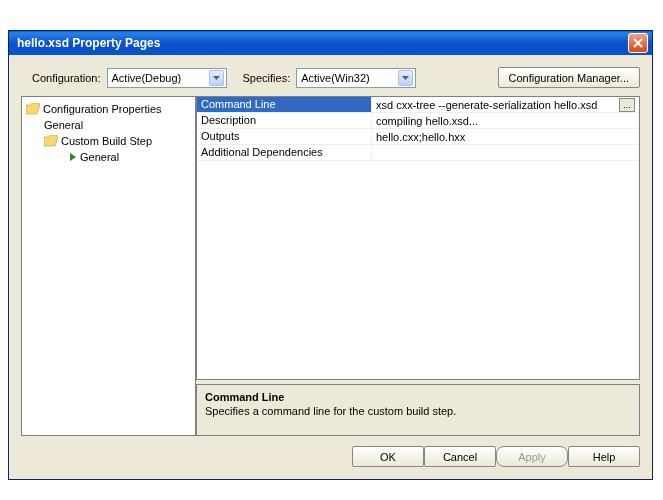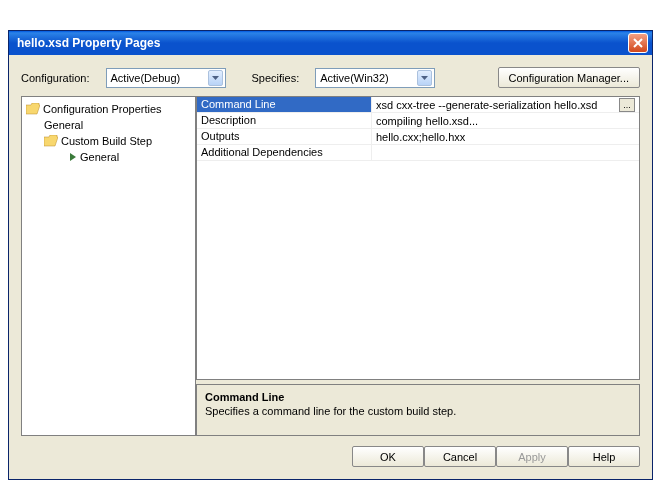--- a/index.html
+++ b/index.html
@@ -2,21 +2,21 @@
 <html><head>
 <meta charset="utf-8">
 <style>
 * { box-sizing: border-box; margin: 0; padding: 0; }
 body { font-family: Tahoma, sans-serif; font-size: 11px; background: #fff; width: 663px; height: 500px; overflow: hidden; }
 .window { width: 645px; height: 450px; margin: 30px 0 0 8px; border: 1px solid #0a246a; background: #ece9d8; display: flex; flex-direction: column; }
 .titlebar { height: 24px; background: linear-gradient(to bottom, #0058e0 0%, #2b83e8 8%, #0a52cd 50%, #0a52cd 100%); display: flex; align-items: center; padding: 0 4px; color: #fff; font-weight: bold; font-size: 12px; }
 .titlebar-text { flex: 1; padding-left: 4px; }
 .close-btn { width: 20px; height: 20px; background: linear-gradient(#f5a083, #d1471b); border: 1px solid #fff; border-radius: 3px; display: flex; align-items: center; justify-content: center; cursor: pointer; }
 .close-btn svg { width: 10px; height: 10px; }
-.config-row { display: flex; align-items: center; padding: 12px 12px 8px 12px; gap: 16px; }
+.config-row { display: flex; align-items: center; padding: 12px 12px 8px 12px; gap: 6px; margin-left: 11px; }
 .label { font-size: 11px; }
 .combo { height: 20px; border: 1px solid #7f9db9; background: #fff; display: flex; align-items: center; padding: 0 2px 0 4px; font-size: 11px; text-align: center; }
 .combo-arrow { width: 15px; height: 16px; margin-left: auto; background: linear-gradient(#e2eefe, #b8d3f7); border: 1px solid #abc1de; border-radius: 2px; display: flex; align-items: center; justify-content: center; }
 .combo-arrow svg { width: 7px; height: 4px; }
 .btn { height: 21px; border: 1px solid #888; background: linear-gradient(#fff, #ece9d8); padding: 0 10px; font-size: 11px; cursor: pointer; border-radius: 2px; }
 .body { flex: 1; display: flex; padding: 0 12px 10px 12px; }
 .tree-panel { width: 175px; border: 1px solid #808080; background: #fff; padding: 4px; overflow: auto; }
 .tree-item { display: flex; align-items: center; height: 16px; padding: 1px 0; white-space: nowrap; }
 .folder-icon { width: 14px; height: 12px; margin-right: 3px; flex-shrink: 0; }
 .arrow-icon { width: 10px; height: 10px; margin-right: 2px; flex-shrink: 0; display: flex; align-items: center; justify-content: center; }
@@ -26,21 +26,21 @@
 .prop-grid { flex: 1; border: 1px solid #808080; background: #fff; }
 .prop-row { display: flex; height: 16px; border-bottom: 1px solid #eee; font-size: 11px; }
 .prop-name { width: 175px; padding: 1px 4px; border-right: 1px solid #eee; }
 .prop-value { flex: 1; padding: 1px 4px; display: flex; align-items: center; }
 .prop-row.selected .prop-name { background: #316ac5; color: #fff; }
 .ellipsis-btn { width: 16px; height: 14px; margin-left: auto; border: 1px solid #888; background: #ece9d8; font-size: 9px; display: flex; align-items: center; justify-content: center; cursor: pointer; }
 .desc-panel { height: 52px; border: 1px solid #808080; background: #ece9d8; padding: 6px 8px; }
 .desc-title { font-weight: bold; margin-bottom: 2px; }
 .button-row { display: flex; justify-content: flex-end; padding: 0 12px 12px 12px; }
 .button-row .btn { width: 72px; }
-.btn.disabled { color: #999; }
+.btn.disabled { color: #999; border-radius: 8px; }
 </style>
 </head>
 <body>
 
 <div class="window">
   <div class="titlebar">
     <span class="titlebar-text">hello.xsd Property Pages</span>
     <div class="close-btn">
       <svg viewBox="0 0 10 10">
           <path d="M1 1 L9 9 M9 1 L1 9" stroke="#fff" stroke-width="2"></path>

